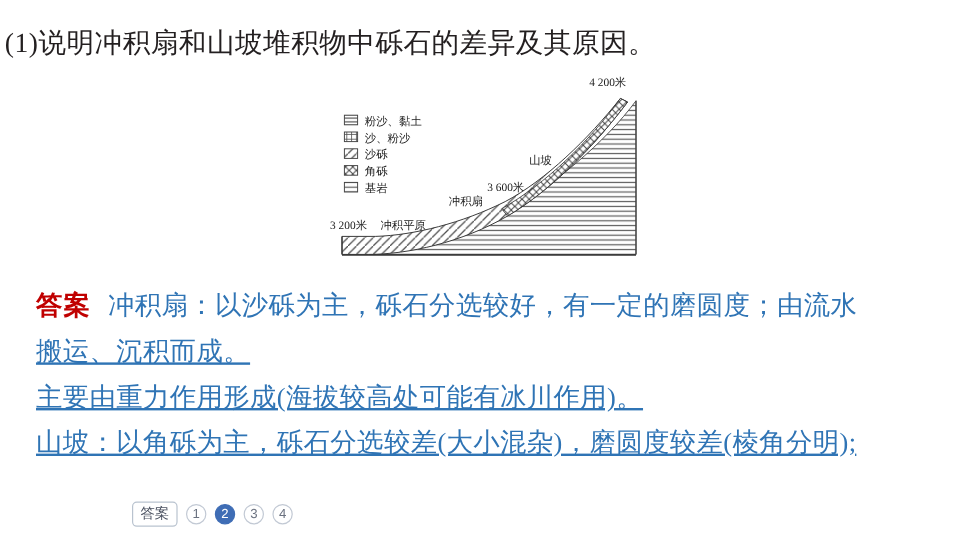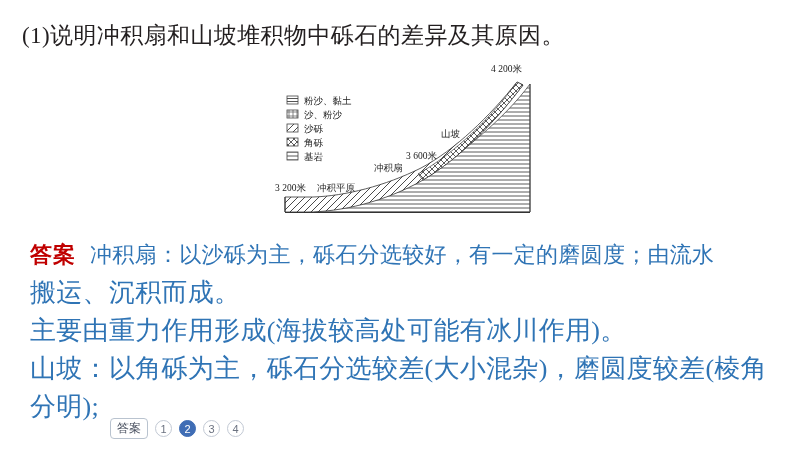--- a/index.html
+++ b/index.html
@@ -18,21 +18,21 @@
   #page {
     position: absolute;
     inset: 0;
     width: 800px;
     height: 450px;
   }
 
   
   .question-line {
     position: absolute;
-    left: 22px;
+    left: 4px;
     top: 20px;
     font-size: 23px;
     line-height: 32px;
     color: #231f20;
     letter-spacing: 0.4px;
     white-space: nowrap;
   }
 
   
   .figure-wrap {
@@ -66,24 +66,25 @@
     font-size: 22px;
     margin-right: 14px;
     flex: 0 0 auto;
     letter-spacing: 1px;
   }
   .ans-text {
     flex: 1 1 auto;
     letter-spacing: 0.3px;
   }
   .ans-para {
-    font-size: 26px;
+    font-size: 22px;
     line-height: 38px;
     color: #2f74b5;
     letter-spacing: 0.3px;
+    text-decoration: underline;
   }
 
   
   .pager {
     position: absolute;
     left: 110px;
     top: 418px;
     display: flex;
     align-items: center;
     gap: 7px;

